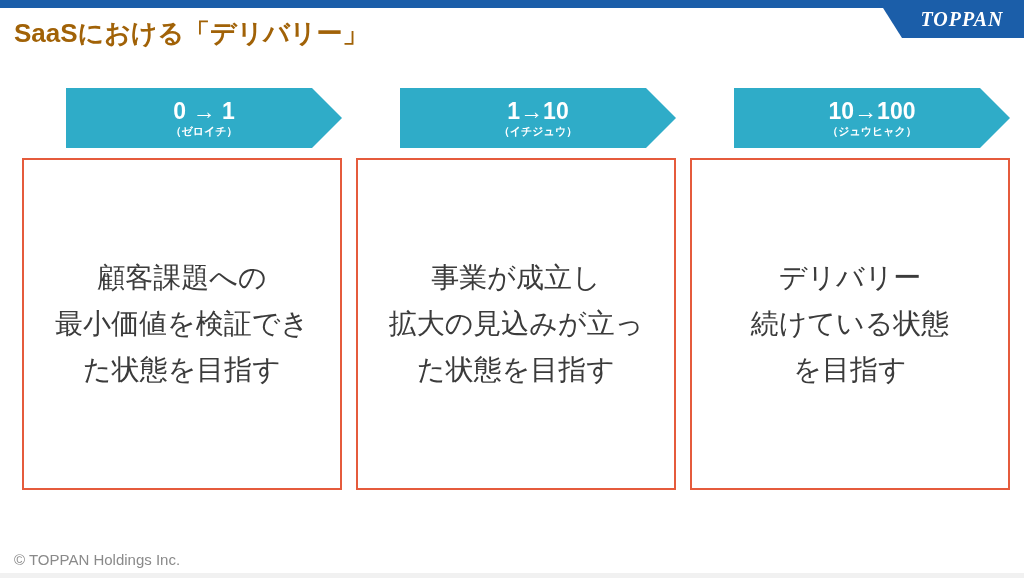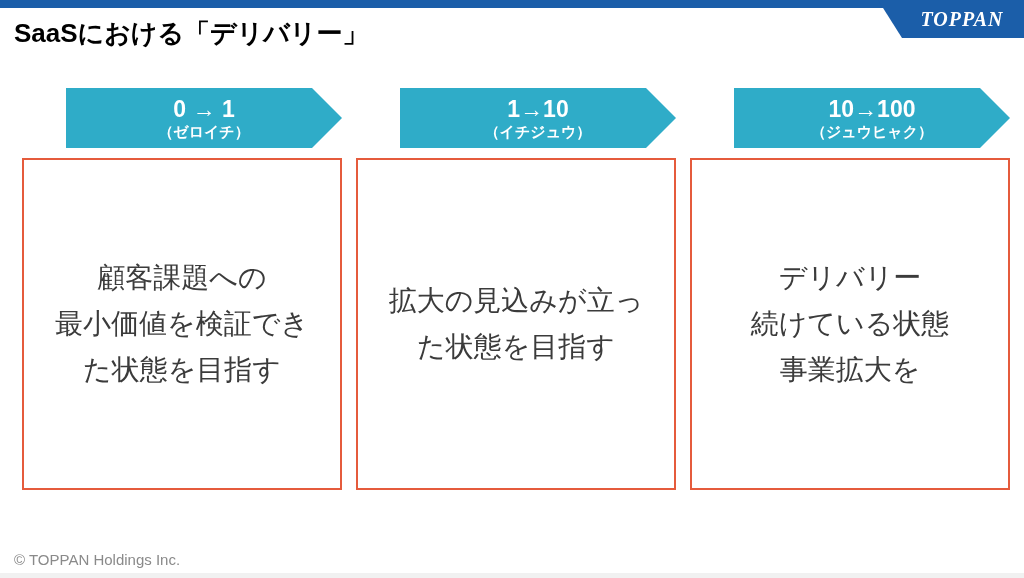--- a/index.html
+++ b/index.html
@@ -26,41 +26,41 @@
   }
   .logo-text {
     color: #ffffff;
     font-family: "Liberation Serif", serif;
     font-weight: 700;
     font-size: 20px;
     letter-spacing: 1px;
   }
   .title {
     position: absolute; top: 16px; left: 14px;
-    font-size: 26px; font-weight: 600; color: #000000;
+    font-size: 26px; font-weight: 600; color: #a16207;
     margin: 0;
   }
   .columns {
     position: absolute; top: 88px; left: 22px;
     width: 988px;
     display: flex; gap: 14px;
   }
   .column { width: 320px; flex: 0 0 320px; }
   .arrow {
     height: 60px;
     background: var(--arrow-teal, #2FACC8);
     clip-path: polygon(0 0, calc(100% - 30px) 0, 100% 50%, calc(100% - 30px) 100%, 0 100%);
     color: #ffffff;
     display: flex; flex-direction: column;
     align-items: center; justify-content: center;
     line-height: 1.15;
     margin-left: 44px;
   }
   .stage { font-size: 23px; font-weight: 700; }
-  .reading { font-size: 15px; font-weight: 700; }
+  .reading { font-size: 11px; font-weight: 700; }
   .box {
     margin-top: 10px;
     height: 332px;
     box-sizing: border-box;
     border: 2px solid var(--box-border, #E55B3C);
     background: #ffffff;
     display: flex; flex-direction: column;
     align-items: center; justify-content: center;
   }
   .desc-line {
@@ -107,34 +107,35 @@
         <div class="desc-line">た状態を目指す</div>
       </div>
     </div>
 
     <div class="column">
       <div class="arrow">
         <div class="stage">1→10</div>
         <div class="reading">（イチジュウ）</div>
       </div>
       <div class="box">
+        <div class="desc-line">事業が成立し</div>
         <div class="desc-line">拡大の見込みが立っ</div>
         <div class="desc-line">た状態を目指す</div>
       </div>
     </div>
 
     <div class="column">
       <div class="arrow">
         <div class="stage">10→100</div>
         <div class="reading">（ジュウヒャク）</div>
       </div>
       <div class="box">
         <div class="desc-line">デリバリー</div>
         <div class="desc-line">続けている状態</div>
-        <div class="desc-line">事業拡大を</div>
+        <div class="desc-line">を目指す</div>
       </div>
     </div>
 
   </div>
 
   <div class="footer">© TOPPAN Holdings Inc.</div>
   <div class="strip"></div>
 
 </div>
 

